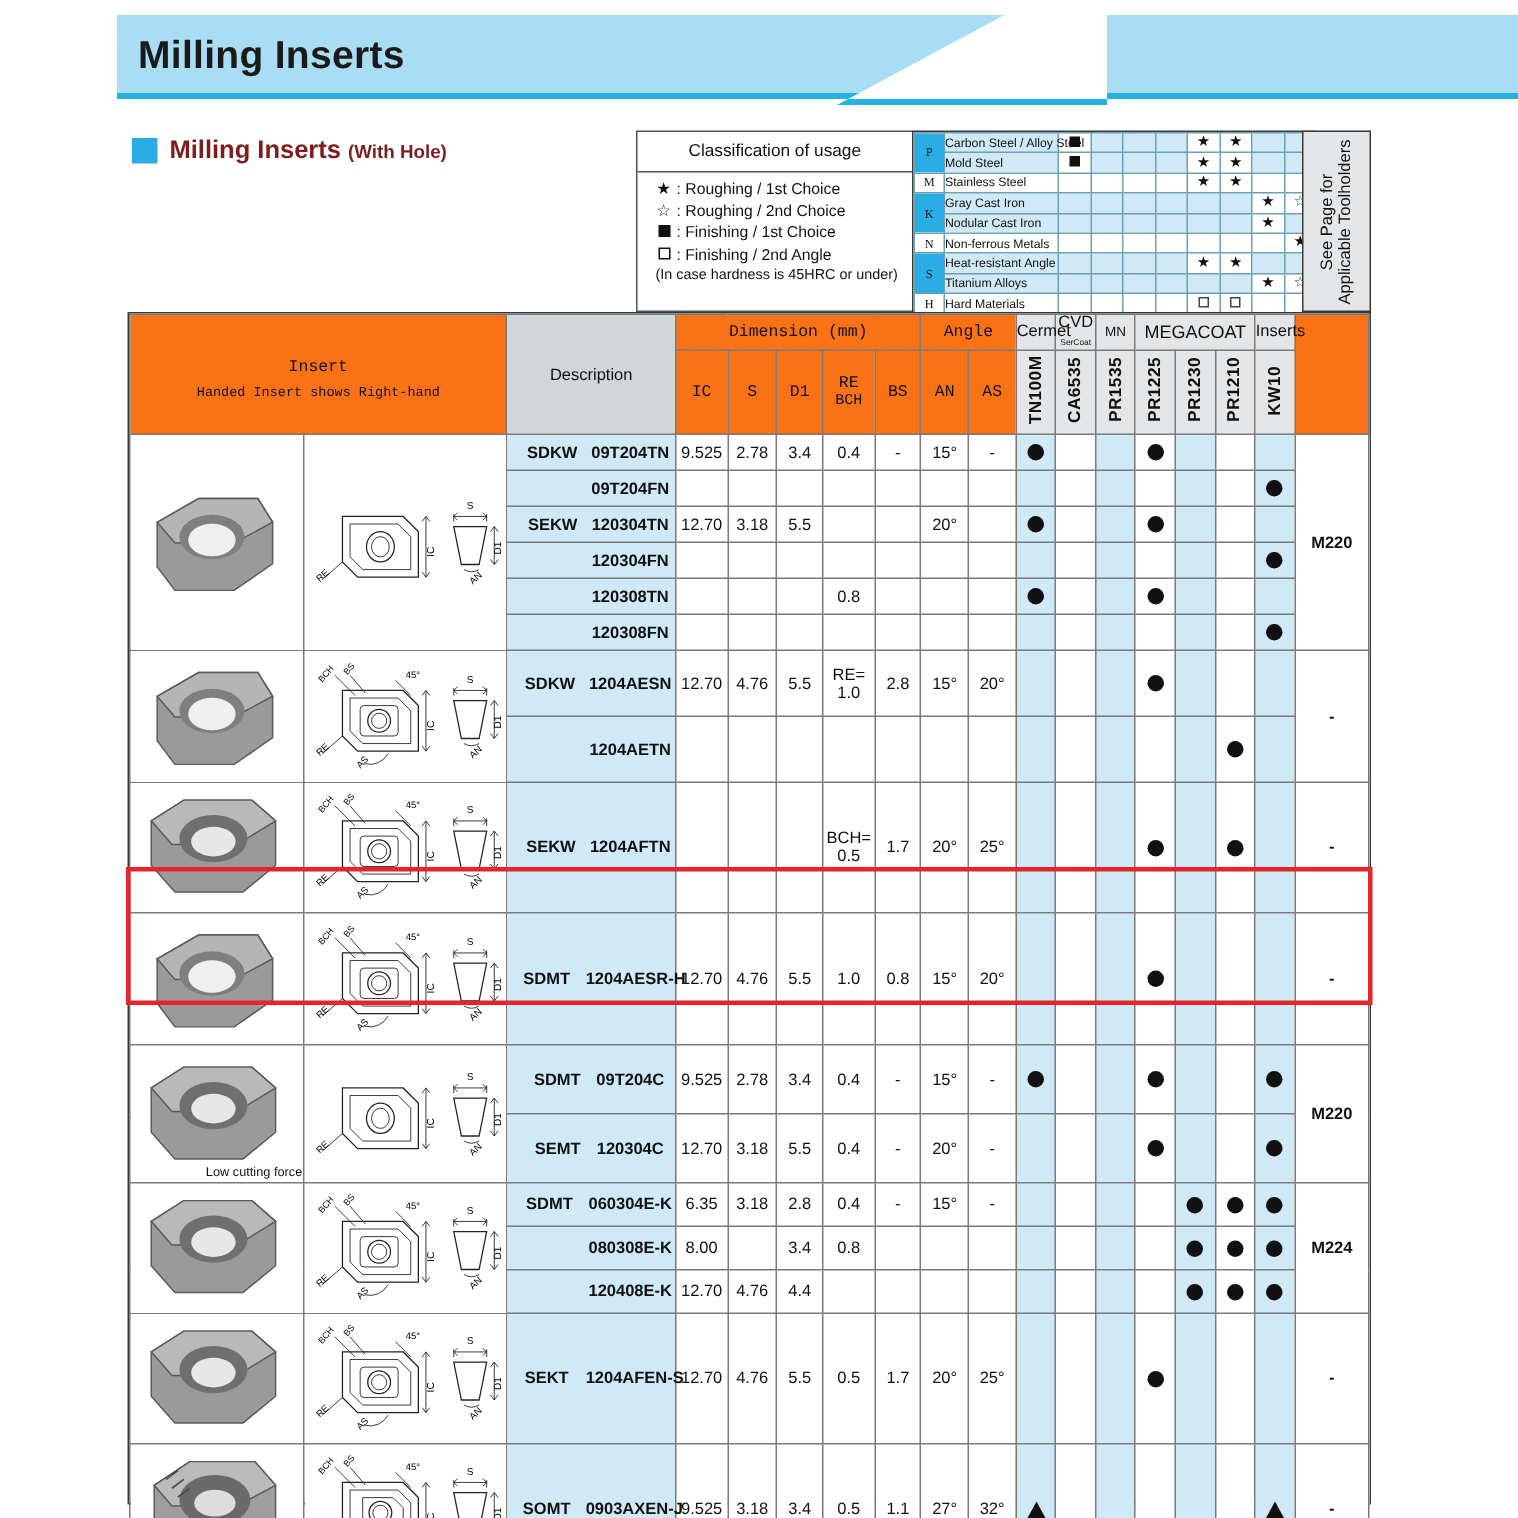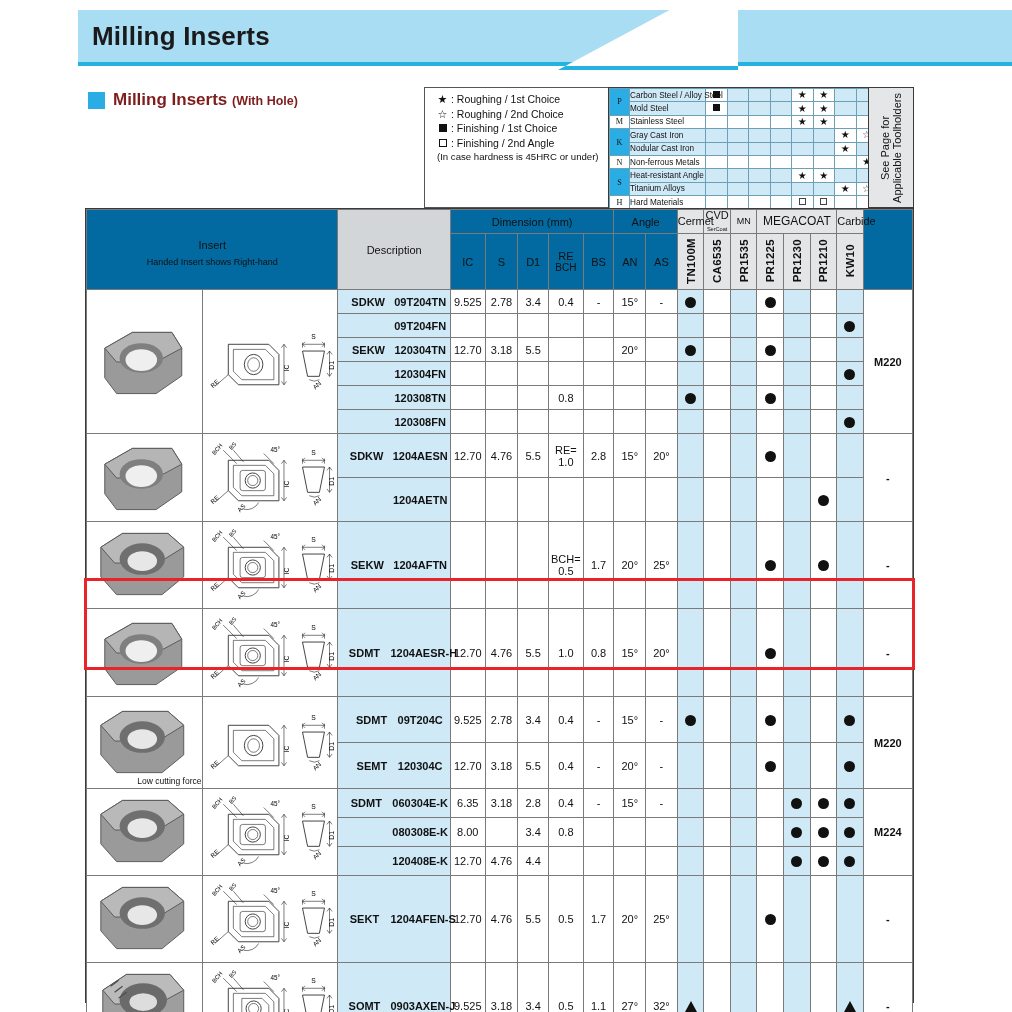--- a/index.html
+++ b/index.html
@@ -85,21 +85,21 @@
 
   
   .main{
     position:absolute; left:85px; top:208px; width:829px; height:795px;
     border:1px solid #3a3a3a; background:#fff;
   }
   table.grid{ border-collapse:collapse; table-layout:fixed; width:100%; }
   table.grid td, table.grid th{
     border:1px solid #7a7a7a; font-size:11px; padding:0; text-align:center; vertical-align:middle;
   }
-  .hdr{ background:#0369a1; }
+  .hdr{ background:#f97316;font-family:Liberation Mono, monospace; }
   .hdr2{ background:#d3d6d9; }
   .hdr-lbl{ font-size:13px; }
   .hdr-sub{ font-size:9px; }
   .grade-head{ background:#e3e5e7; height:14px; font-size:7.3px; line-height:1.05; }
   .grade-name{ background:#e3e5e7; height:56px; }
   .grade-name .vt{
     writing-mode:vertical-rl; transform:rotate(180deg);
     font-size:11.5px; font-weight:bold; letter-spacing:.3px; margin:0 auto;
   }
   .desc-cell{ background:#cfe9f7; text-align:left; font-size:13.5px; font-weight:bold; padding-left:8px; white-space:nowrap; }
@@ -134,20 +134,21 @@
 
   <div class="subtitle-wrap">
     <div class="blue-sq"></div>
     <div class="subtitle">
       <span>Milling Inserts</span>
       <small>(With Hole)</small>
     </div>
   </div>
 
   <div class="legend">
+    <div class="legend-head">Classification of usage</div>
     <div class="legend-body">
       <div class="legend-row">
         <span class="sym">★</span>
         <span>: Roughing / 1st Choice</span>
       </div>
       <div class="legend-row">
         <span class="sym">☆</span>
         <span>: Roughing / 2nd Choice</span>
       </div>
       <div class="legend-row">
@@ -310,21 +311,21 @@
               <div style="padding-top:6px">Insert</div>
               <div class="hdr-sub" style="padding-top:6px">Handed Insert shows Right-hand</div>
             </td>
             <td class="hdr2 hdr-lbl" rowspan="2">Description</td>
             <td class="hdr" colspan="5">Dimension (mm)</td>
             <td class="hdr" colspan="2">Angle</td>
             <td class="grade-head">Cermet</td>
             <td class="grade-head">CVD<br><span style="font-size:5.6px">SerCoat</span></td>
             <td class="grade-head" style="font-size:9px">MN</td>
             <td class="grade-head" colspan="3" style="font-size:12px">MEGACOAT</td>
-            <td class="grade-head">Carbide</td>
+            <td class="grade-head">Inserts</td>
             <td class="hdr" rowspan="2"></td>
           </tr>
           <tr>
             <td class="hdr">IC</td>
             <td class="hdr">S</td>
             <td class="hdr">D1</td>
             <td class="hdr">
               <div style="font-size:11px;line-height:11px">RE</div>
               <div style="font-size:10px;line-height:11px">BCH</div>
             </td>

